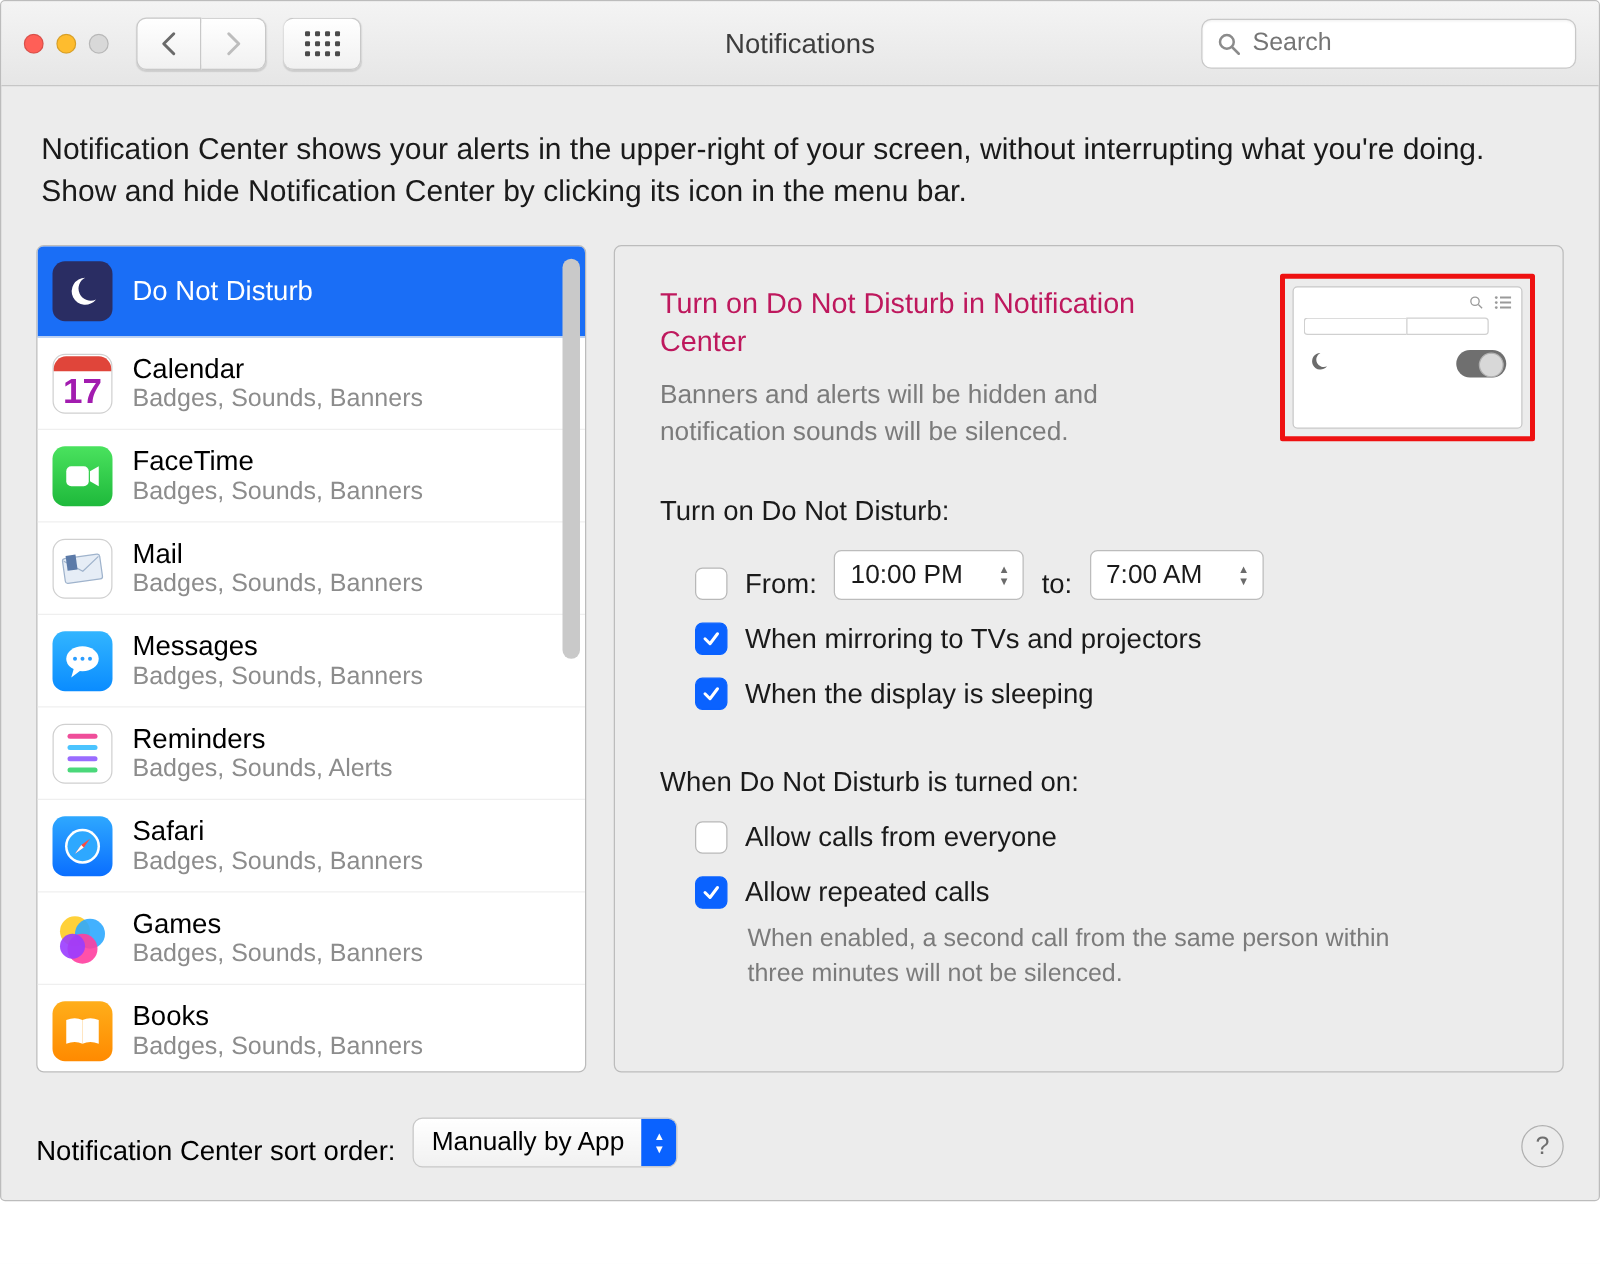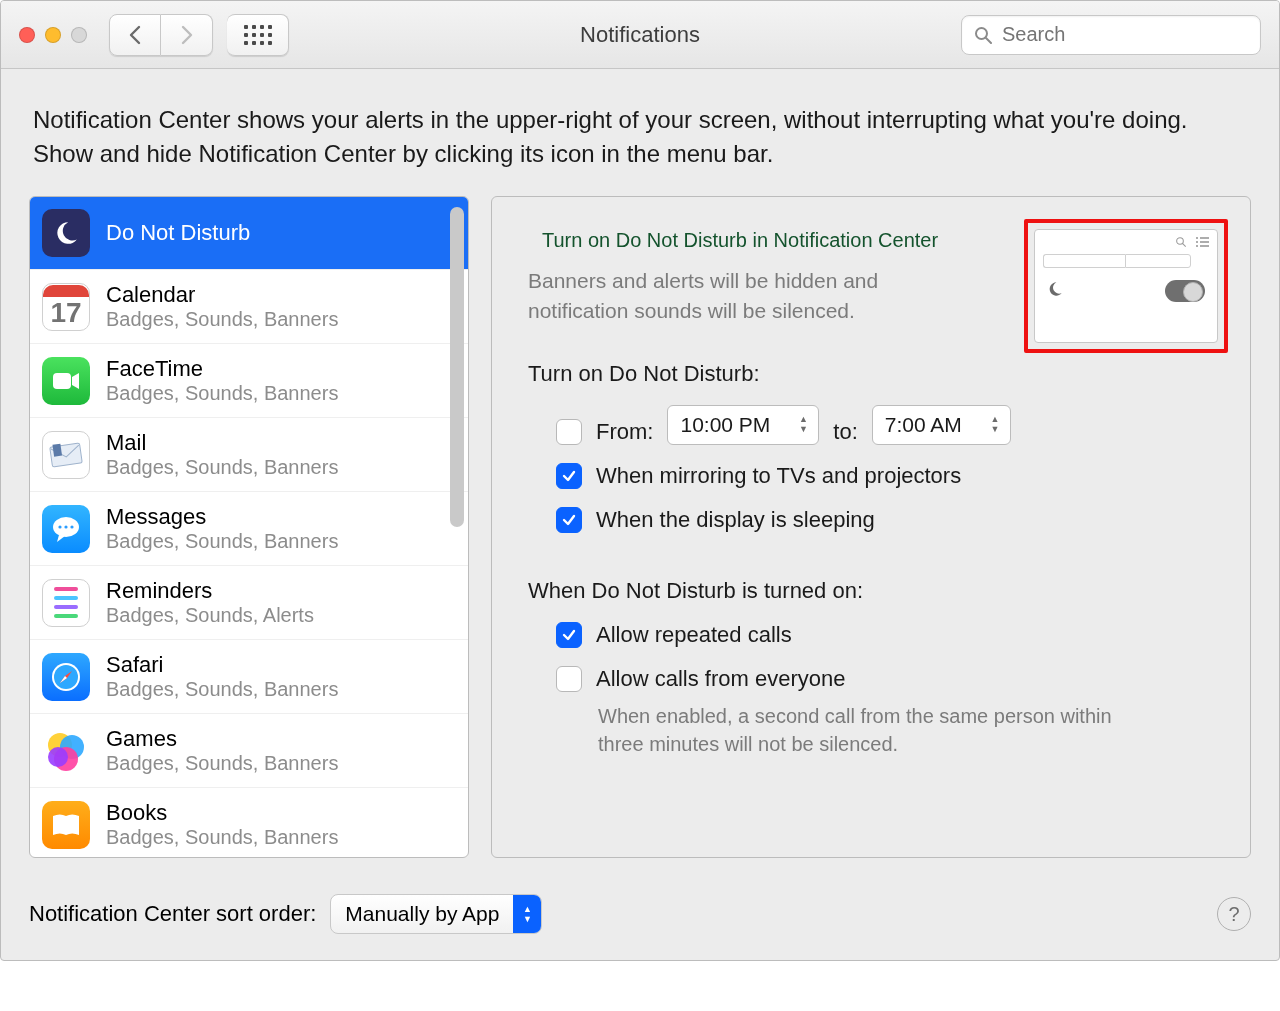--- a/index.html
+++ b/index.html
@@ -87,39 +87,39 @@
   .app-row {
     display:flex; align-items:center;
     padding: 12px 18px 12px 12px;
     gap: 16px;
     border-bottom: 1px solid #efefef;
   }
   .app-row.selected { background: #1a6ef6; color: #fff; }
   .app-row .icon {
     width: 48px; height: 48px; flex:none;
     display:flex; align-items:center; justify-content:center;
-    font-size: 28px; color:#737373; border-radius: 10px;
+    font-size: 28px; color:#a21caf; border-radius: 10px;
   }
   .app-row .labels { display:flex; flex-direction:column; }
   .app-name { font-size: 22px; font-weight: 500; }
   .app-sub  { font-size: 20px; color: #8c8c8c; }
   .sidebar::after {
     content:""; position:absolute; right:4px; top:10px; width:14px; height:320px;
     background:#c9c9c9; border-radius:7px;
   }
 
   .detail {
     flex:1;
     background: #ececec;
     border: 1px solid #bcbcbc;
     border-radius: 6px;
     padding: 30px 30px 30px 36px;
     position: relative;
   }
-  .hdr { font-size: 20px; color:#14532d; max-width: 420px; line-height:1.35;margin-left:14px; }
+  .hdr { font-size: 23px; color:#be185d; max-width: 420px; line-height:1.35; }
   .subdesc { font-size: 21px; color:#7b7b7b; max-width: 440px; margin-top: 12px; line-height:1.4; }
 
   .section-label { font-size: 22px; margin-top: 36px; color:#1a1a1a; }
   .opt-row { display:flex; align-items:flex-end; gap:14px; margin-left:28px; margin-top:18px; font-size:22px; color:#1a1a1a; }
   .chk {
     width:26px; height:26px; border-radius:6px;
     border:1px solid #b8b8b8; background:#fff;
     display:flex; align-items:center; justify-content:center;
     flex:none;
   }
@@ -157,21 +157,21 @@
   .pv-seg div { height:14px; border:1px solid #d0d0d0; }
   .pv-seg div:first-child { width:82px; border-right:none; border-top-left-radius:3px; border-bottom-left-radius:3px;}
   .pv-seg div:last-child { width:66px; border-top-right-radius:3px; border-bottom-right-radius:3px;}
   .pv-row { display:flex; justify-content:space-between; align-items:center; padding:0 4px; margin-top:6px;}
   .pv-row .moon { color:#6b6b6b; font-size:16px;}
   .pv-toggle { width:40px; height:22px; background:#6f6f6f; border-radius:11px; position:relative; }
   .pv-toggle::after { content:""; position:absolute; right:2px; top:2px; width:18px; height:18px; background:#d8d8d8; border-radius:50%; border:1px solid #b0b0b0;}
 
   
   .footer {
-    display:flex; align-items:center;
+    display:flex; align-items:flex-end;
     padding: 20px 28px 26px;
     font-size: 22px;
   }
   .select {
     margin-left: 14px;
     display:flex; align-items:center;
     background: linear-gradient(#ffffff, #f1f1f1);
     border:1px solid #c8c8c8;
     border-radius:8px;
     height:40px;
@@ -460,33 +460,33 @@
             <svg width="16" height="16" viewBox="0 0 16 16">
                 <path d="M3 8 L7 12 L13 4" stroke="#fff" stroke-width="2.4" fill="none" stroke-linecap="round" stroke-linejoin="round"></path>
               </svg>
           </div>
           <span>When the display is sleeping</span>
         </div>
 
         <div class="section-label" style="margin-top:45px">When Do Not Disturb is turned on:</div>
 
         <div class="opt-row">
+          <div class="chk">
+            
+          </div>
+          <span>Allow calls from everyone</span>
+        </div>
+
+        <div class="opt-row">
           <div class="chk on">
             <svg width="16" height="16" viewBox="0 0 16 16">
                 <path d="M3 8 L7 12 L13 4" stroke="#fff" stroke-width="2.4" fill="none" stroke-linecap="round" stroke-linejoin="round"></path>
               </svg>
           </div>
           <span>Allow repeated calls</span>
-        </div>
-
-        <div class="opt-row">
-          <div class="chk">
-            
-          </div>
-          <span>Allow calls from everyone</span>
         </div>
         <div class="hint">When enabled, a second call from the same person within three minutes will not be silenced.</div>
       </div>
     </div>
   </div>
 
   <div class="footer">
     <span>Notification Center sort order:</span>
     <div class="select">
       <span class="sel-label">Manually by App</span>

